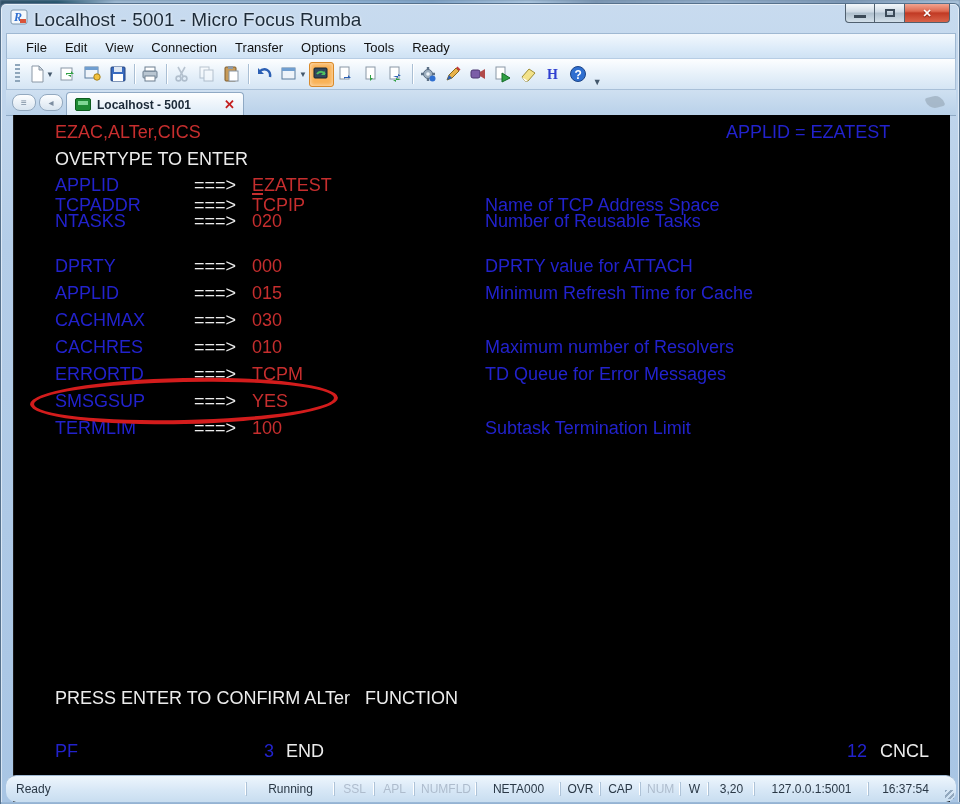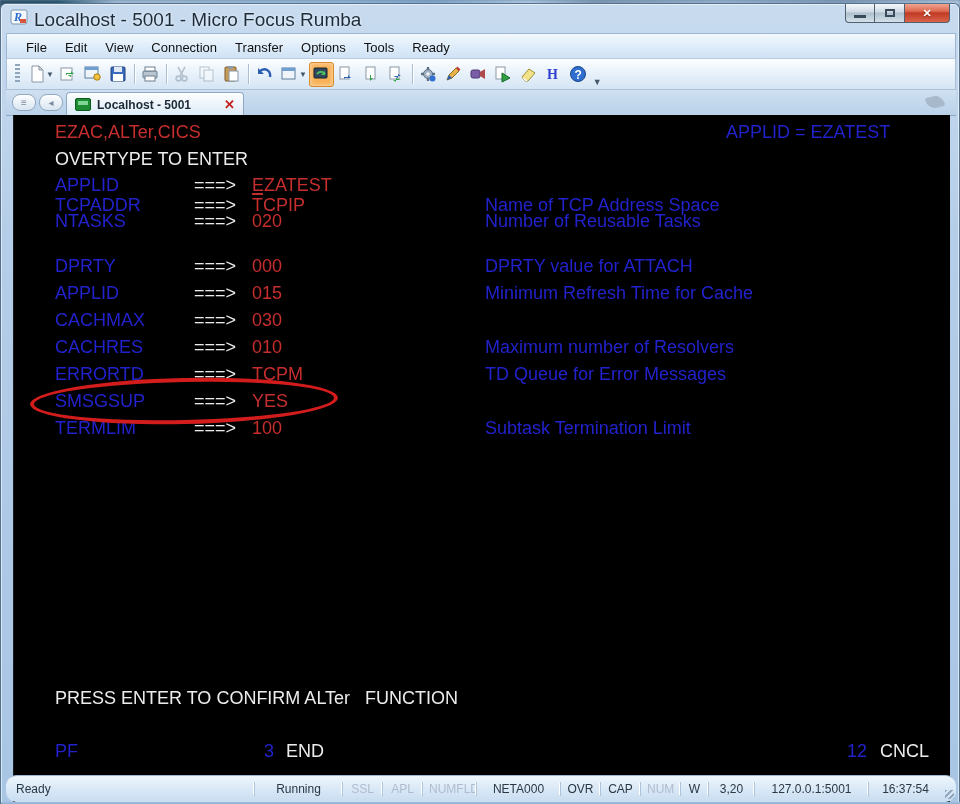--- a/index.html
+++ b/index.html
@@ -373,21 +373,21 @@
       <span class="t-abs t-white" style="left:272px;top:626px">END</span>
       <span class="t-abs t-blue" style="left:833px;top:626px">12</span>
       <span class="t-abs t-white" style="left:866px;top:626px">CNCL</span>
     </div>
 
     <div class="statusbar">
       <div class="sb-seg sb-first" style="min-width:100px">Ready</div>
       <div class="sb-seg" style="width:88px">Running</div>
       <div class="sb-seg sb-dim" style="width:40px">SSL</div>
       <div class="sb-seg sb-dim" style="width:40px">APL</div>
-      <div class="sb-seg sb-dim" style="width:54px">NUMFLD</div>
+      <div class="sb-seg sb-dim" style="width:62px">NUMFLD</div>
       <div class="sb-seg" style="width:84px">NETA000</div>
       <div class="sb-seg" style="width:40px">OVR</div>
       <div class="sb-seg" style="width:40px">CAP</div>
       <div class="sb-seg sb-dim" style="width:40px">NUM</div>
       <div class="sb-seg" style="width:28px">W</div>
       <div class="sb-seg" style="width:46px">3,20</div>
       <div class="sb-seg" style="width:114px">127.0.0.1:5001</div>
       <div class="sb-seg" style="width:74px">16:37:54</div>
       <div class="sb-grip"></div>
     </div>

